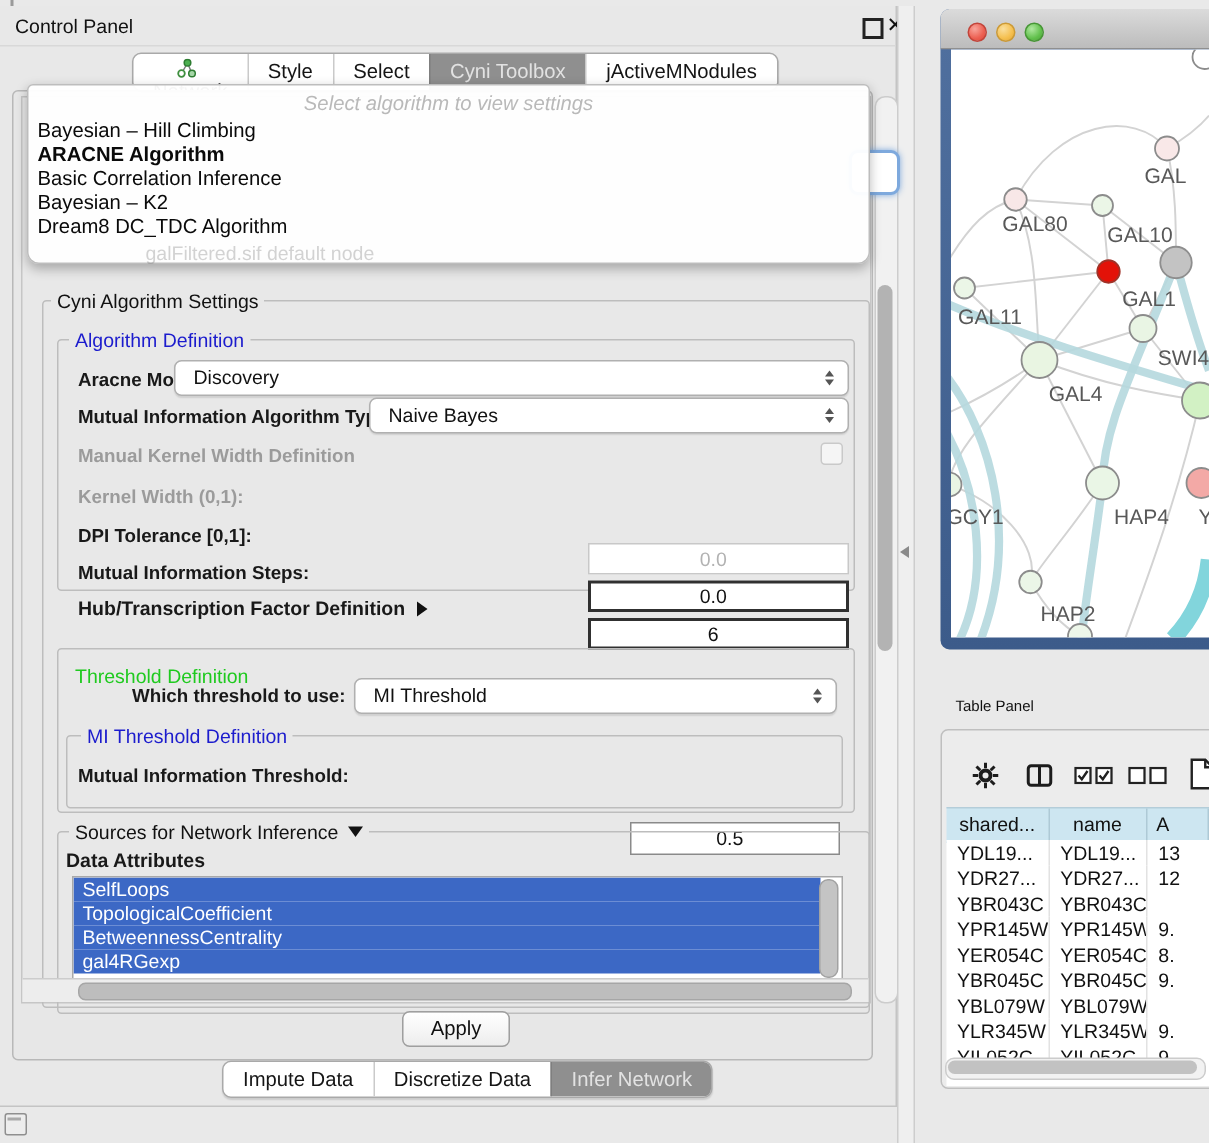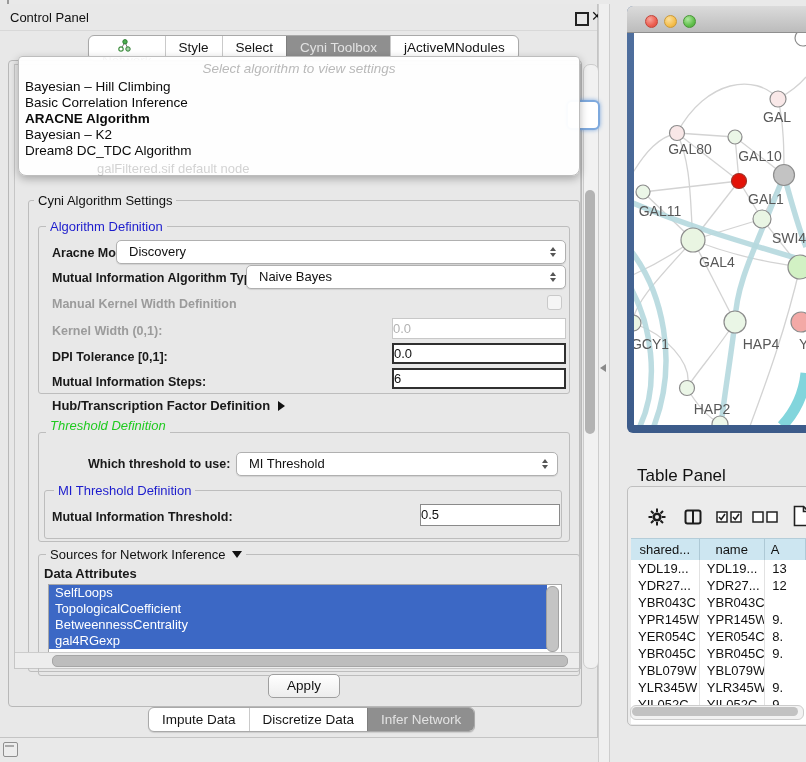--- a/index.html
+++ b/index.html
@@ -31,21 +31,21 @@
 
 .fs{position:absolute;border:1px solid #bdbdbd;border-radius:3px;}
 .legend{position:absolute;background:#e8e8e8;padding:0 4px;font-size:13px;color:#111;white-space:nowrap;z-index:2;}
 .legend.blue{color:#1c1ccd;}
 .legend.green{color:#1fca1f;}
 #fsCAS{left:28px;top:200px;width:550px;height:470px;}
 #lgCAS{left:34px;top:193px;}
 #fsAD{left:38px;top:226px;width:530px;height:166px;}
 #lgAD{left:46px;top:219px;}
 #fsTD{left:38px;top:432px;width:530px;height:108px;}
-#lgTD{left:46px;top:418px;font-style:italic;}
+#lgTD{left:46px;top:443px;}
 #fsMID{left:44px;top:490px;width:516px;height:47px;}
 #lgMID{left:54px;top:483px;}
 #fsSrc{left:38px;top:554px;width:540px;height:120px;}
 #lgSrc{left:46px;top:547px;}
 
 .lbl{position:absolute;font-size:12.5px;font-weight:700;color:#191919;white-space:nowrap;}
 .lbl.dis{color:#9b9b9b;}
 #lblAracne{left:52px;top:246px;}
 #lblMIT{left:52px;top:271px;}
 #lblManual{left:52px;top:297px;}
@@ -59,21 +59,21 @@
 
 .combo{position:absolute;background:#fff;border:1px solid #b0b0b0;border-radius:5px;
   font-size:13px;color:#111;padding-left:12px;box-shadow:inset 0 1px 0 #fff,0 1px 1px rgba(0,0,0,0.1);}
 .combo .arr{position:absolute;right:9px;top:50%;transform:translateY(-50%);display:flex;flex-direction:column;gap:2px;}
 .tri-up{width:0;height:0;border-left:3.5px solid transparent;border-right:3.5px solid transparent;border-bottom:4.5px solid #555;}
 .tri-dn{width:0;height:0;border-left:3.5px solid transparent;border-right:3.5px solid transparent;border-top:4.5px solid #555;}
 #cbAracne{left:116px;top:240px;width:436px;height:22px;line-height:22px;}
 #cbMIT{left:246px;top:265px;width:306px;height:22px;line-height:22px;}
 #cbWhich{left:236px;top:452px;width:308px;height:22px;line-height:22px;}
 
-.fieldv{position:absolute;background:#fff;text-align:left;padding-right:7px;font-size:13px;color:#111;}
+.fieldv{position:absolute;background:#fff;text-align:center;padding-right:7px;font-size:13px;color:#111;margin-top:44px;}
 #fKW{left:392px;top:318px;width:165px;height:19px;line-height:19px;border:1px solid #c8c8c8;color:#b2b2b2;}
 #fDPI{left:392px;top:343px;width:163px;height:17px;line-height:17px;border:2px solid #303030;}
 #fMIS{left:392px;top:368px;width:163px;height:17px;line-height:17px;border:2px solid #303030;}
 #fMITh{left:420px;top:504px;width:131px;height:20px;line-height:20px;border:1px solid #8a8a8a;}
 #chkManual{left:547px;top:295px;width:13px;height:13px;border:1px solid #c9c9c9;border-radius:3px;background:#f5f5f5;}
 .tri-right{display:inline-block;width:0;height:0;border-top:5px solid transparent;border-bottom:5px solid transparent;border-left:7px solid #111;margin-left:8px;vertical-align:-1px;}
 .tri-down{display:inline-block;width:0;height:0;border-left:5.5px solid transparent;border-right:5.5px solid transparent;border-top:7px solid #111;margin-left:6px;vertical-align:1px;}
 
 #listBox{left:48px;top:584px;width:512px;height:68px;background:#fff;border:1px solid #a8a8a8;overflow:hidden;}
 .li-item{height:16px;line-height:16px;background:#3c68c5;color:#fff;font-size:13px;padding-left:6px;width:492px;}
@@ -105,21 +105,21 @@
 #tlRed{left:645px;background:radial-gradient(circle at 35% 30%,#f8a59b,#ec5f51 60%,#d84b3e);border:0.5px solid #c2443a;}
 #tlYellow{left:664px;background:radial-gradient(circle at 35% 30%,#fadf9e,#f5bf4e 60%,#e0a63a);border:0.5px solid #cc9a36;}
 #tlGreen{left:683px;background:radial-gradient(circle at 35% 30%,#b0e8a0,#61c04c 60%,#4ea13b);border:0.5px solid #479636;}
 #netCanvas{left:634px;top:33px;width:172px;height:392px;background:#fff;overflow:hidden;}
 .edge-thin{fill:none;stroke:#d3d3d3;stroke-width:1.3;}
 .edge-teal{fill:none;stroke:#b5d8de;stroke-width:5.5;opacity:0.9;}
 .edge-bright{fill:none;stroke:#82d5dc;stroke-width:11;}
 .node{stroke-width:1.2;}
 .nlabel{font-size:14px;fill:#585858;font-family:"Liberation Sans","DejaVu Sans",sans-serif;}
 
-#tpTitle{left:637px;top:466px;font-size:17px;color:#111;}
+#tpTitle{left:637px;top:466px;font-size:10px;color:#111;}
 #tpWin{left:627px;top:486px;width:179px;height:238px;background:#ececec;border:1px solid #bfbfbf;border-radius:5px 0 0 5px;}
 .tbico{position:absolute;}
 #tbGear{left:648px;top:508px;width:18px;height:18px;}
 #tbCols{left:684px;top:508px;width:18px;height:18px;}
 #tbChk{left:716px;top:511px;width:26px;height:12px;}
 #tbUnchk{left:752px;top:511px;width:26px;height:12px;}
 #tbFile{left:793px;top:505px;width:18px;height:22px;}
 #tHead{left:631px;top:538px;width:175px;height:22px;display:flex;background:#cde6f1;border-top:1px solid #b4cdd9;border-bottom:1px solid #b4cdd9;}
 .th{font-size:13px;color:#111;text-align:center;line-height:22px;border-right:1px solid #aec9d6;overflow:hidden;white-space:nowrap;}
 .th:nth-child(1){width:79px;}
@@ -254,22 +254,22 @@
   <div class="abs seg" id="bottomTabs">
       <div class="tab">Impute Data</div>
       <div class="tab">Discretize Data</div>
       <div class="tab sel">Infer Network</div>
     </div>
 
   <div class="abs" id="overlay">
     <div id="ovPh">Select algorithm to view settings</div>
     <div id="ovItems">
         <div class="ov-item">Bayesian – Hill Climbing</div>
+        <div class="ov-item bold">ARACNE Algorithm</div>
         <div class="ov-item">Basic Correlation Inference</div>
-        <div class="ov-item bold">ARACNE Algorithm</div>
         <div class="ov-item">Bayesian – K2</div>
         <div class="ov-item">Dream8 DC_TDC Algorithm</div>
       </div>
     <div id="ovFaint">galFiltered.sif default node</div>
   </div>
 
   <div class="abs" id="gutter"></div>
   <div class="abs" id="gutArrow"></div>
 
   <div class="abs" id="netFrame"></div>

